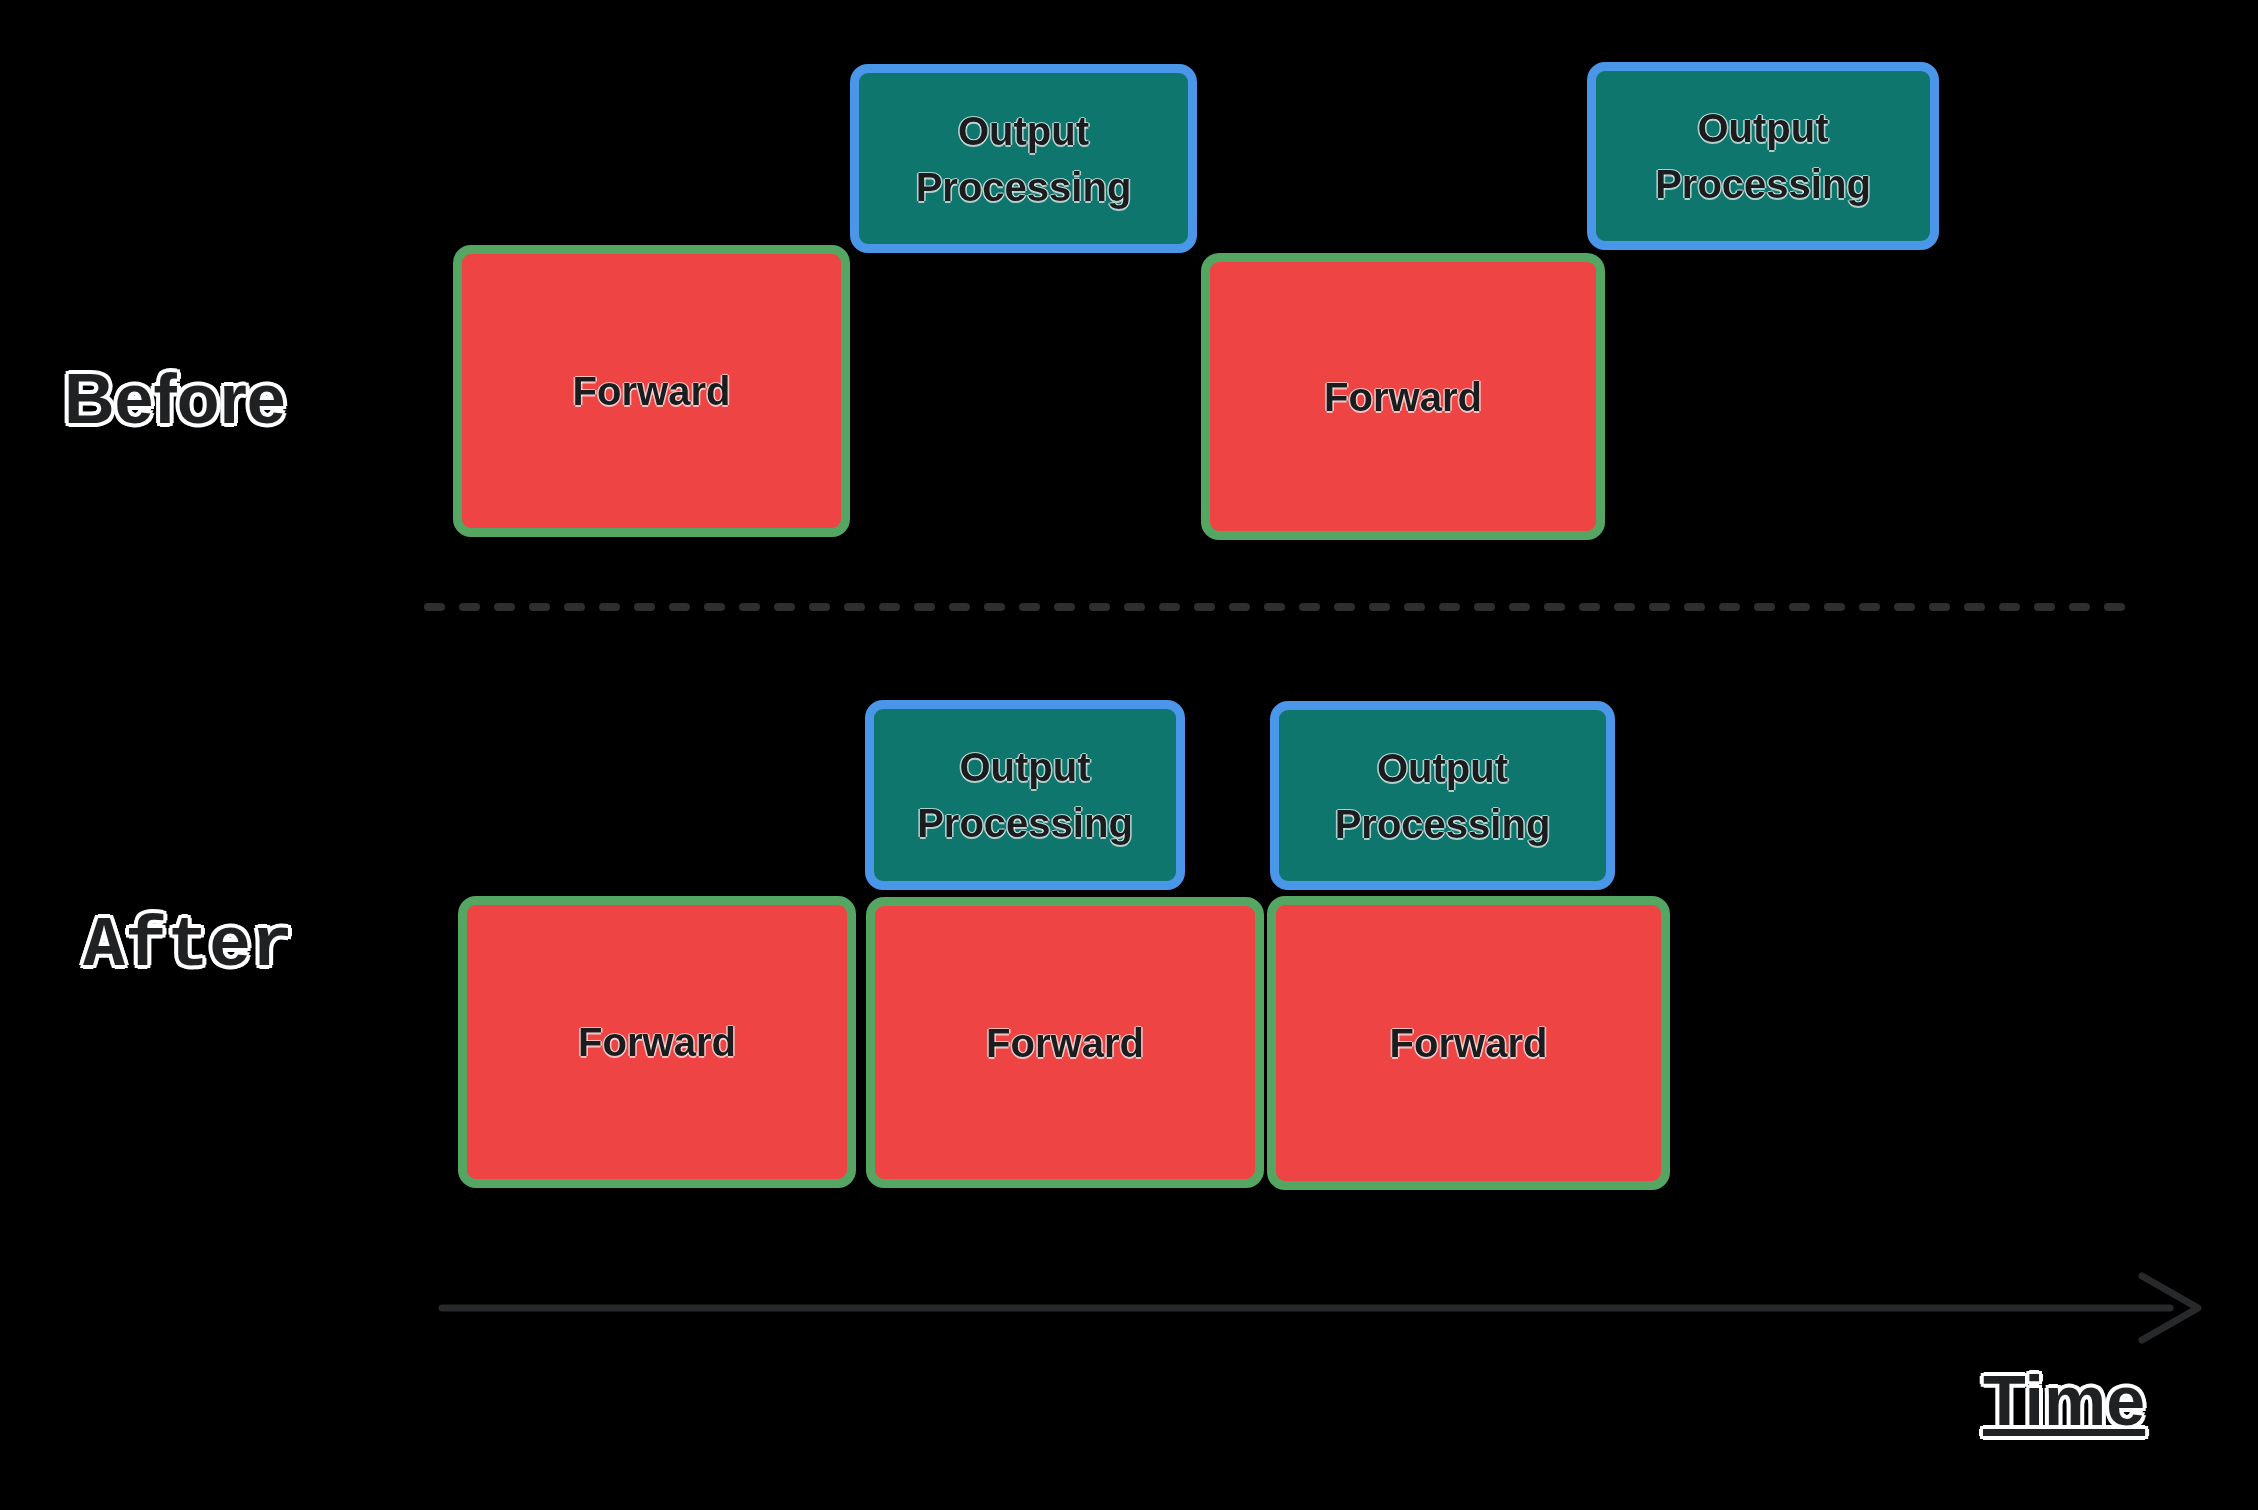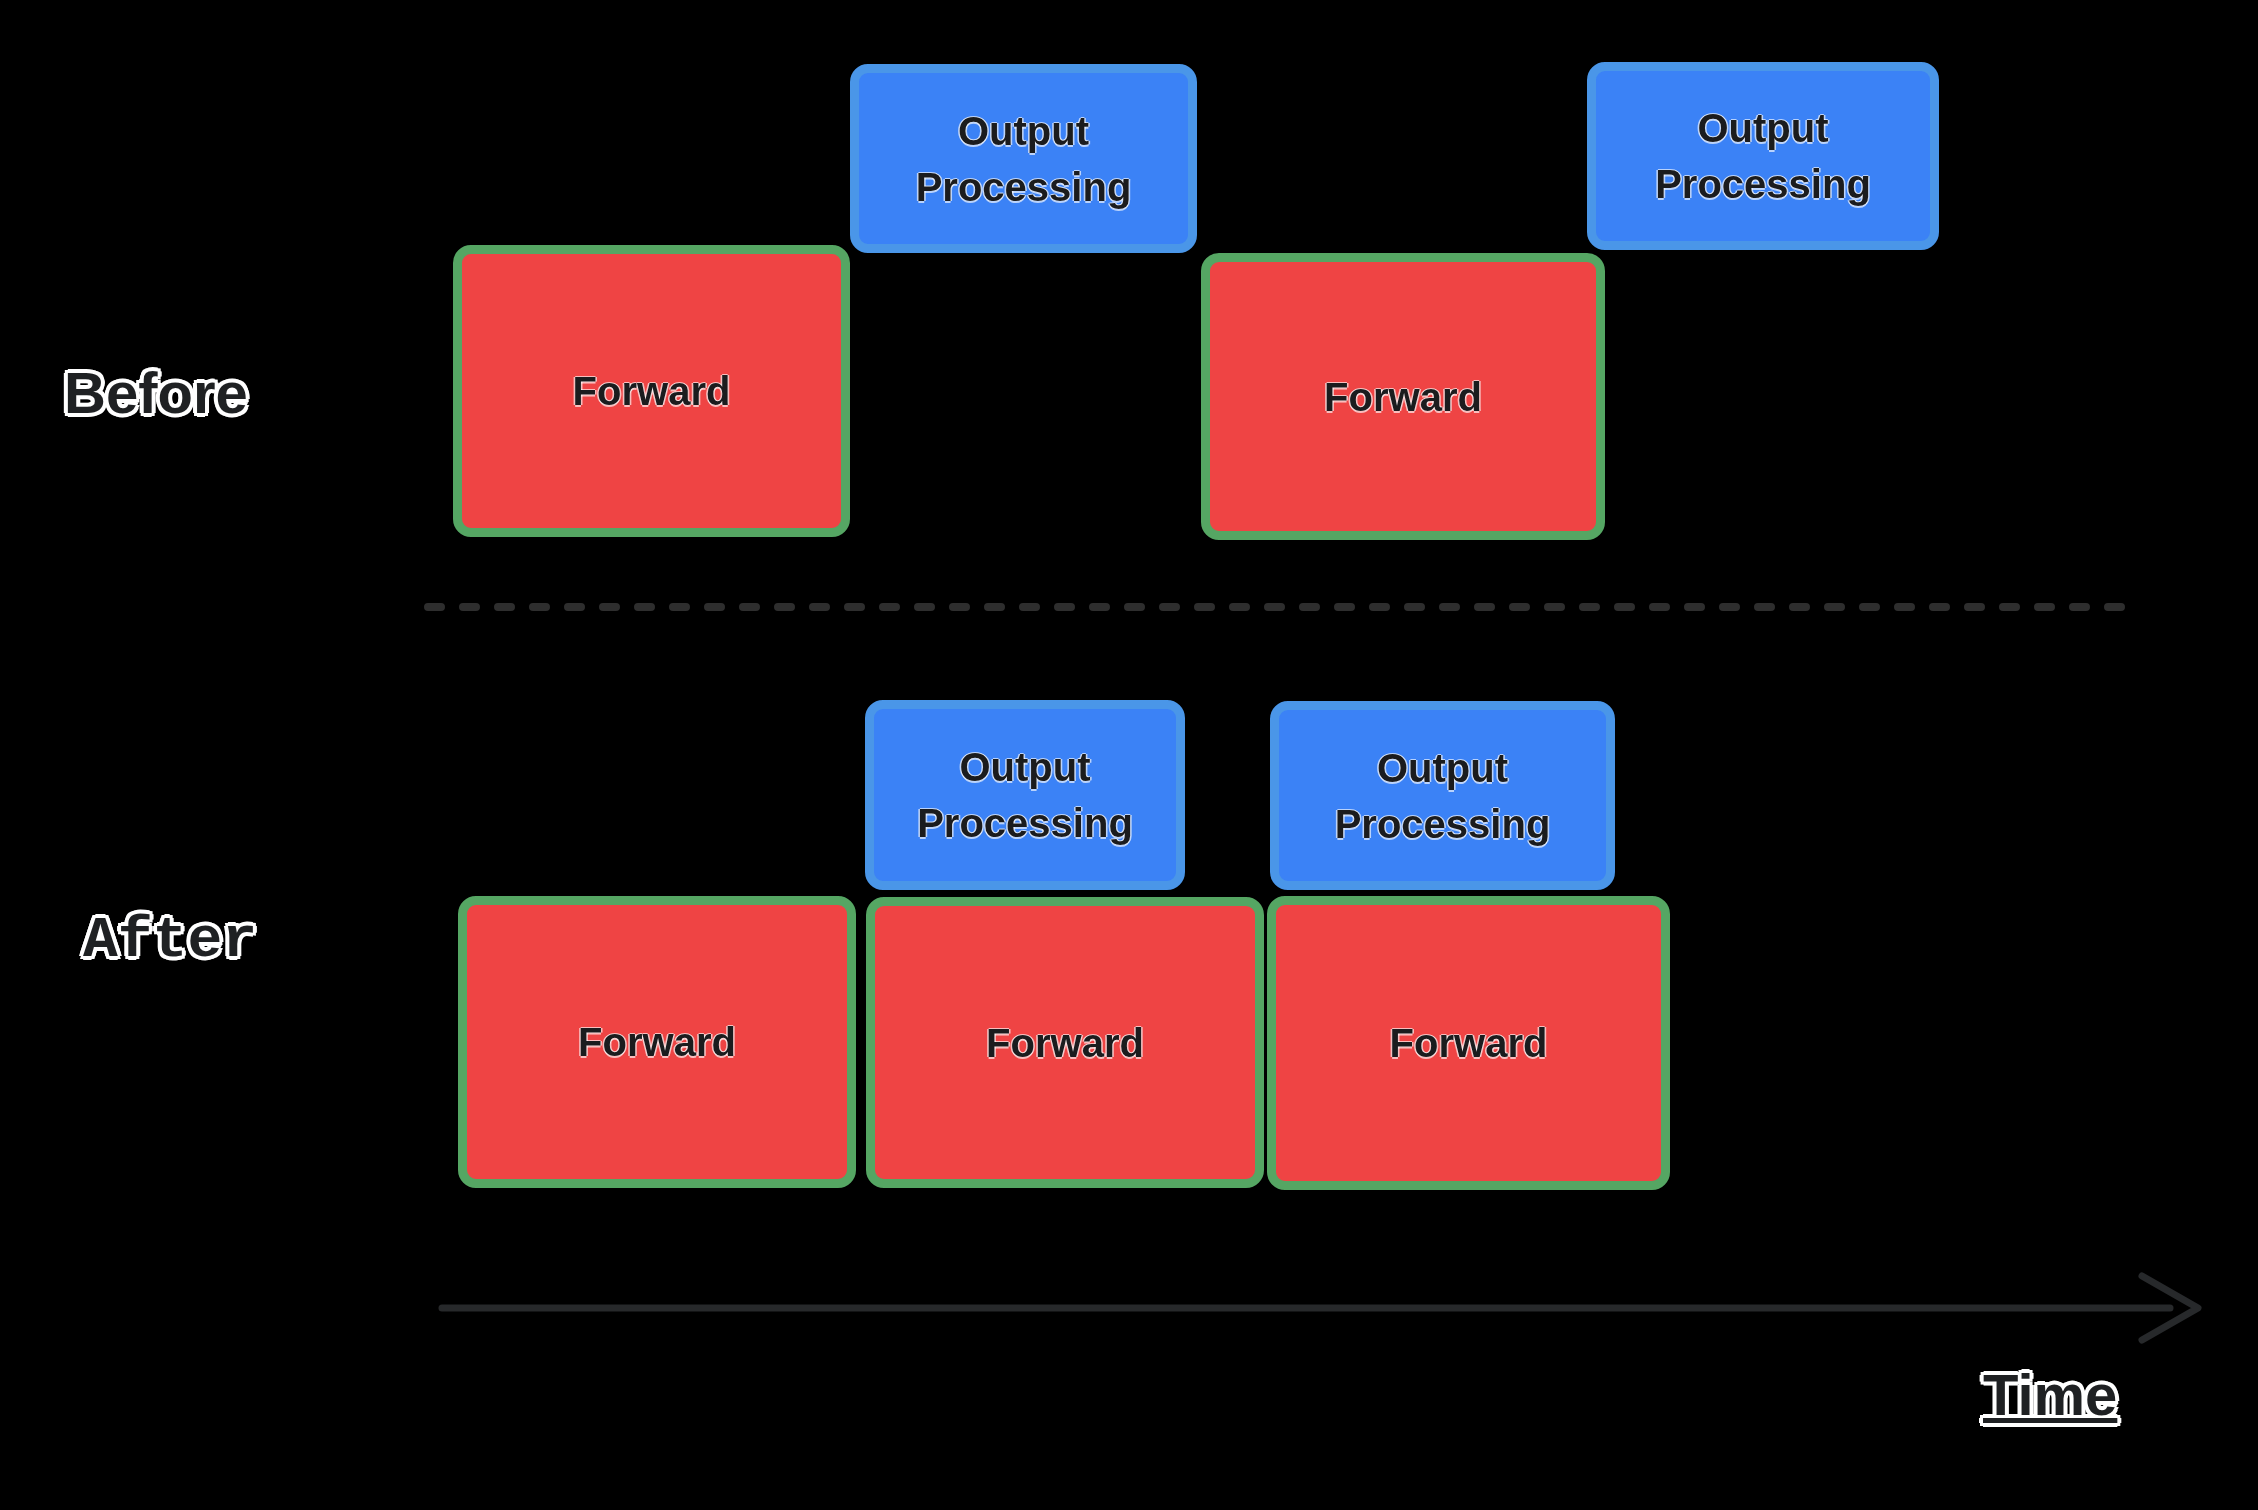--- a/index.html
+++ b/index.html
@@ -15,21 +15,21 @@
   }
   .stage {
     position: relative;
     width: 2258px;
     height: 1510px;
     background: #000000;
   }
   
   .big-label {
     position: absolute;
-    font-size: 58px;
+    font-size: 70px;
     font-weight: 700;
     line-height: 1;
     color: #1f2123;
     letter-spacing: 0px;
     white-space: nowrap;
     text-shadow:
       -3px -3px 0 #ffffff,  3px -3px 0 #ffffff,
       -3px  3px 0 #ffffff,  3px  3px 0 #ffffff,
       -4px  0   0 #ffffff,  4px  0   0 #ffffff,
        0   -4px 0 #ffffff,  0    4px 0 #ffffff,
@@ -54,21 +54,21 @@
     text-shadow:
       -1.5px 0 0 rgba(255,255,255,0.65), 1.5px 0 0 rgba(255,255,255,0.65),
       0 -1.5px 0 rgba(255,255,255,0.65), 0 1.5px 0 rgba(255,255,255,0.65);
     padding: 0 24px;
   }
   .box.green {
     background: #ef4444;
     border: 9px solid #55a663;
   }
   .box.blue {
-    background: #3b82f6;
+    background: #0f766e;
     border: 9px solid #4a96e8;
     z-index: 2;
   }
   .box.green { z-index: 1; }
   svg.overlay {
     position: absolute;
     overflow: visible;
   }
 </style>
 </head>

